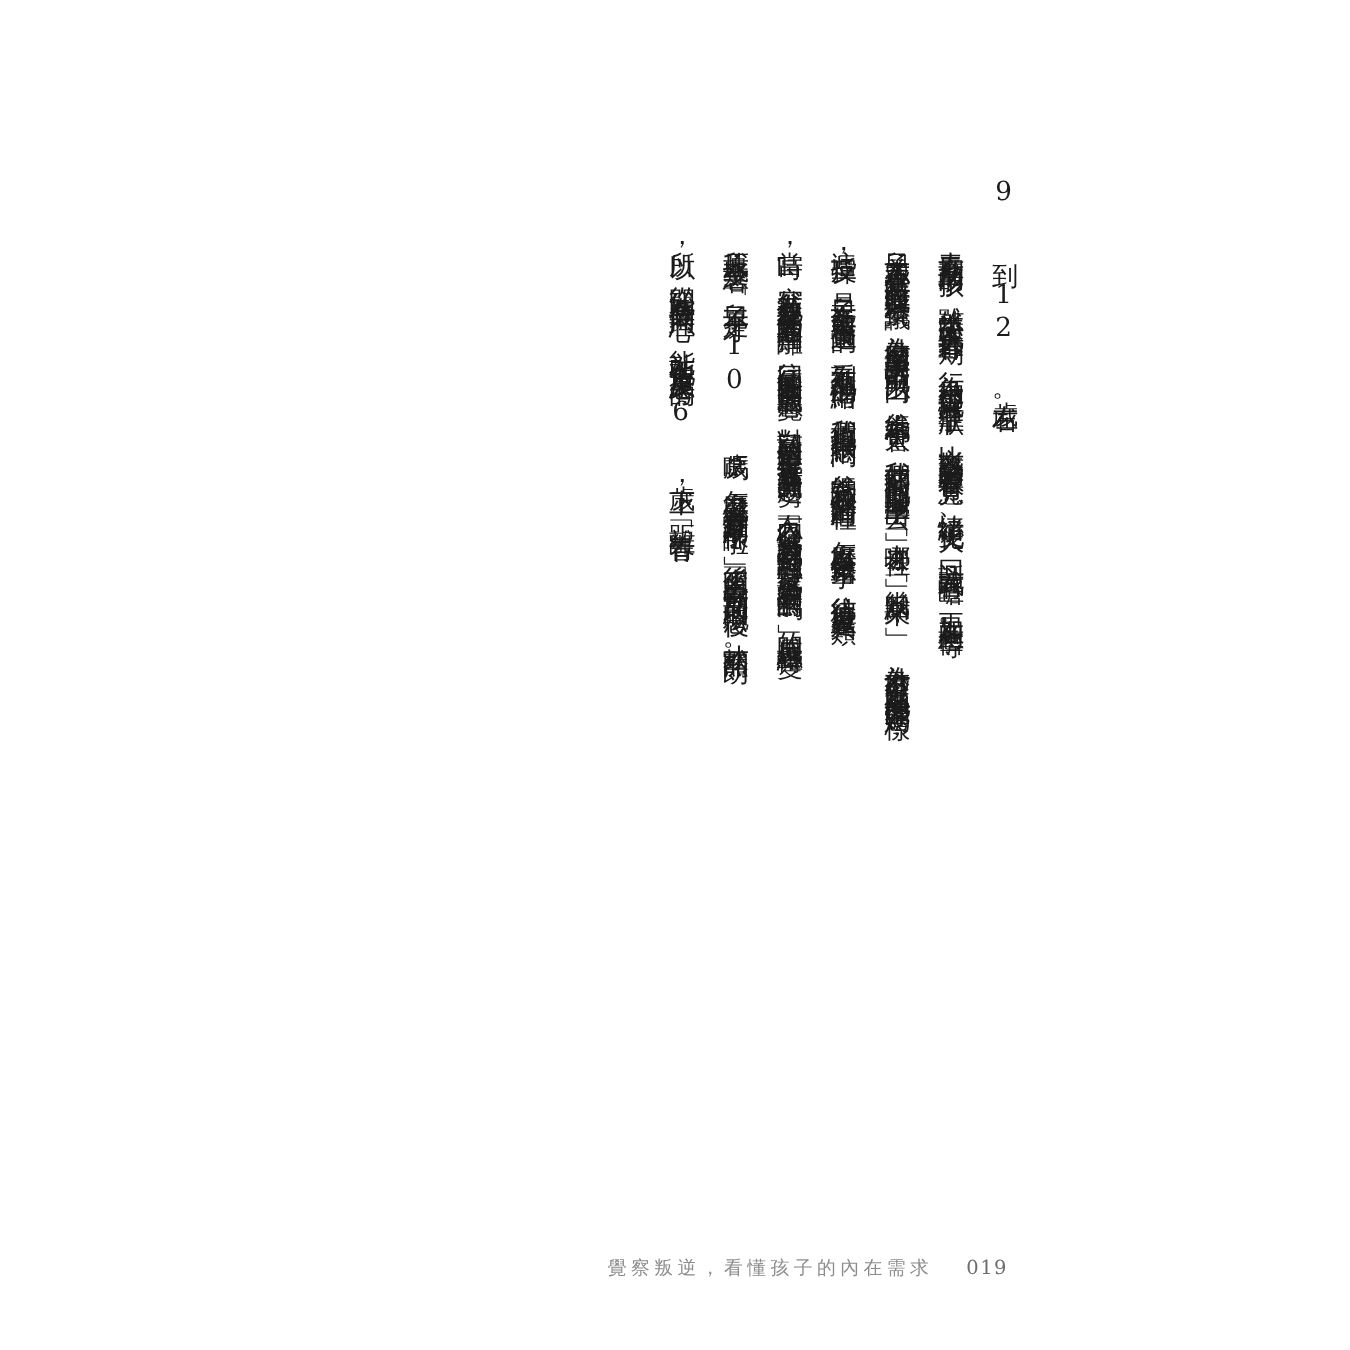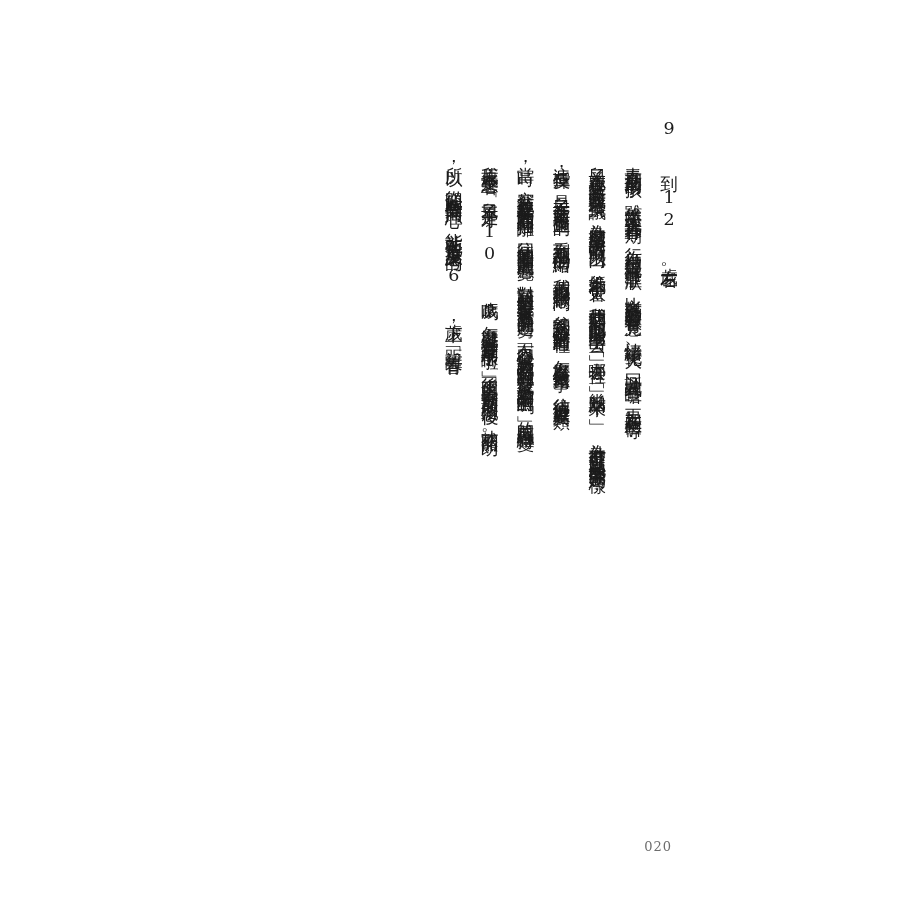--- a/index.html
+++ b/index.html
@@ -76,16 +76,17 @@
     <p>9 到 12 歲左右。</p>
     <p class="indent">青春期前期的孩子，雖然尚未正式進入青春期，行為上卻已經冒出一些症狀了，比方對爸媽的管教很有意見、情緒變化大、回話方式有些嗆、更加在意同儕等。</p>
     <p class="indent">兒子曾在小學五年級時向我與老婆抗議，為什麼同學說要出門就可以出門，爸媽都不太管，我們卻要問他「與哪些同學出去？」「去哪裡？」「幾點回來？」，為什麼不可以跟其他同學的爸媽一樣？</p>
     <p class="indent">這些反彈，是兒子在之前未曾發生過的。看到他不滿的情緒，我們也覺得很納悶，爸媽關心孩子外出的種種，怎麼好像是做錯事，彷彿這麼做是異類。</p>
     <p class="indent">當時，突然有他想要從爸媽的圈圈抽離，往同儕的圈圈靠近的感覺，對於同儕的重視程度有逐漸攀升的趨勢，有內心從「爸媽說的都是對的」轉變成「爸媽說的是對的嗎？」的成長思維轉變。</p>
     <p class="indent">我原本疑惑著，「兒子不是才 10 歲嗎？怎麼就已經有青春期的樣子啦？」後來明白「青春期前期」的概念後，才豁然開朗。</p>
     <p class="indent">所以，從開始有些具備同理心、能站在他人角度來思考的 6 歲上下，距離「青春</p>
   </div>
 
   <div id="footer">
-    <span class="footer-page">020</span>
+    <span class="footer-title">覺察叛逆，看懂孩子的內在需求</span>
+    <span class="footer-page">019</span>
   </div>
 
 </div>
 
 </body></html>

